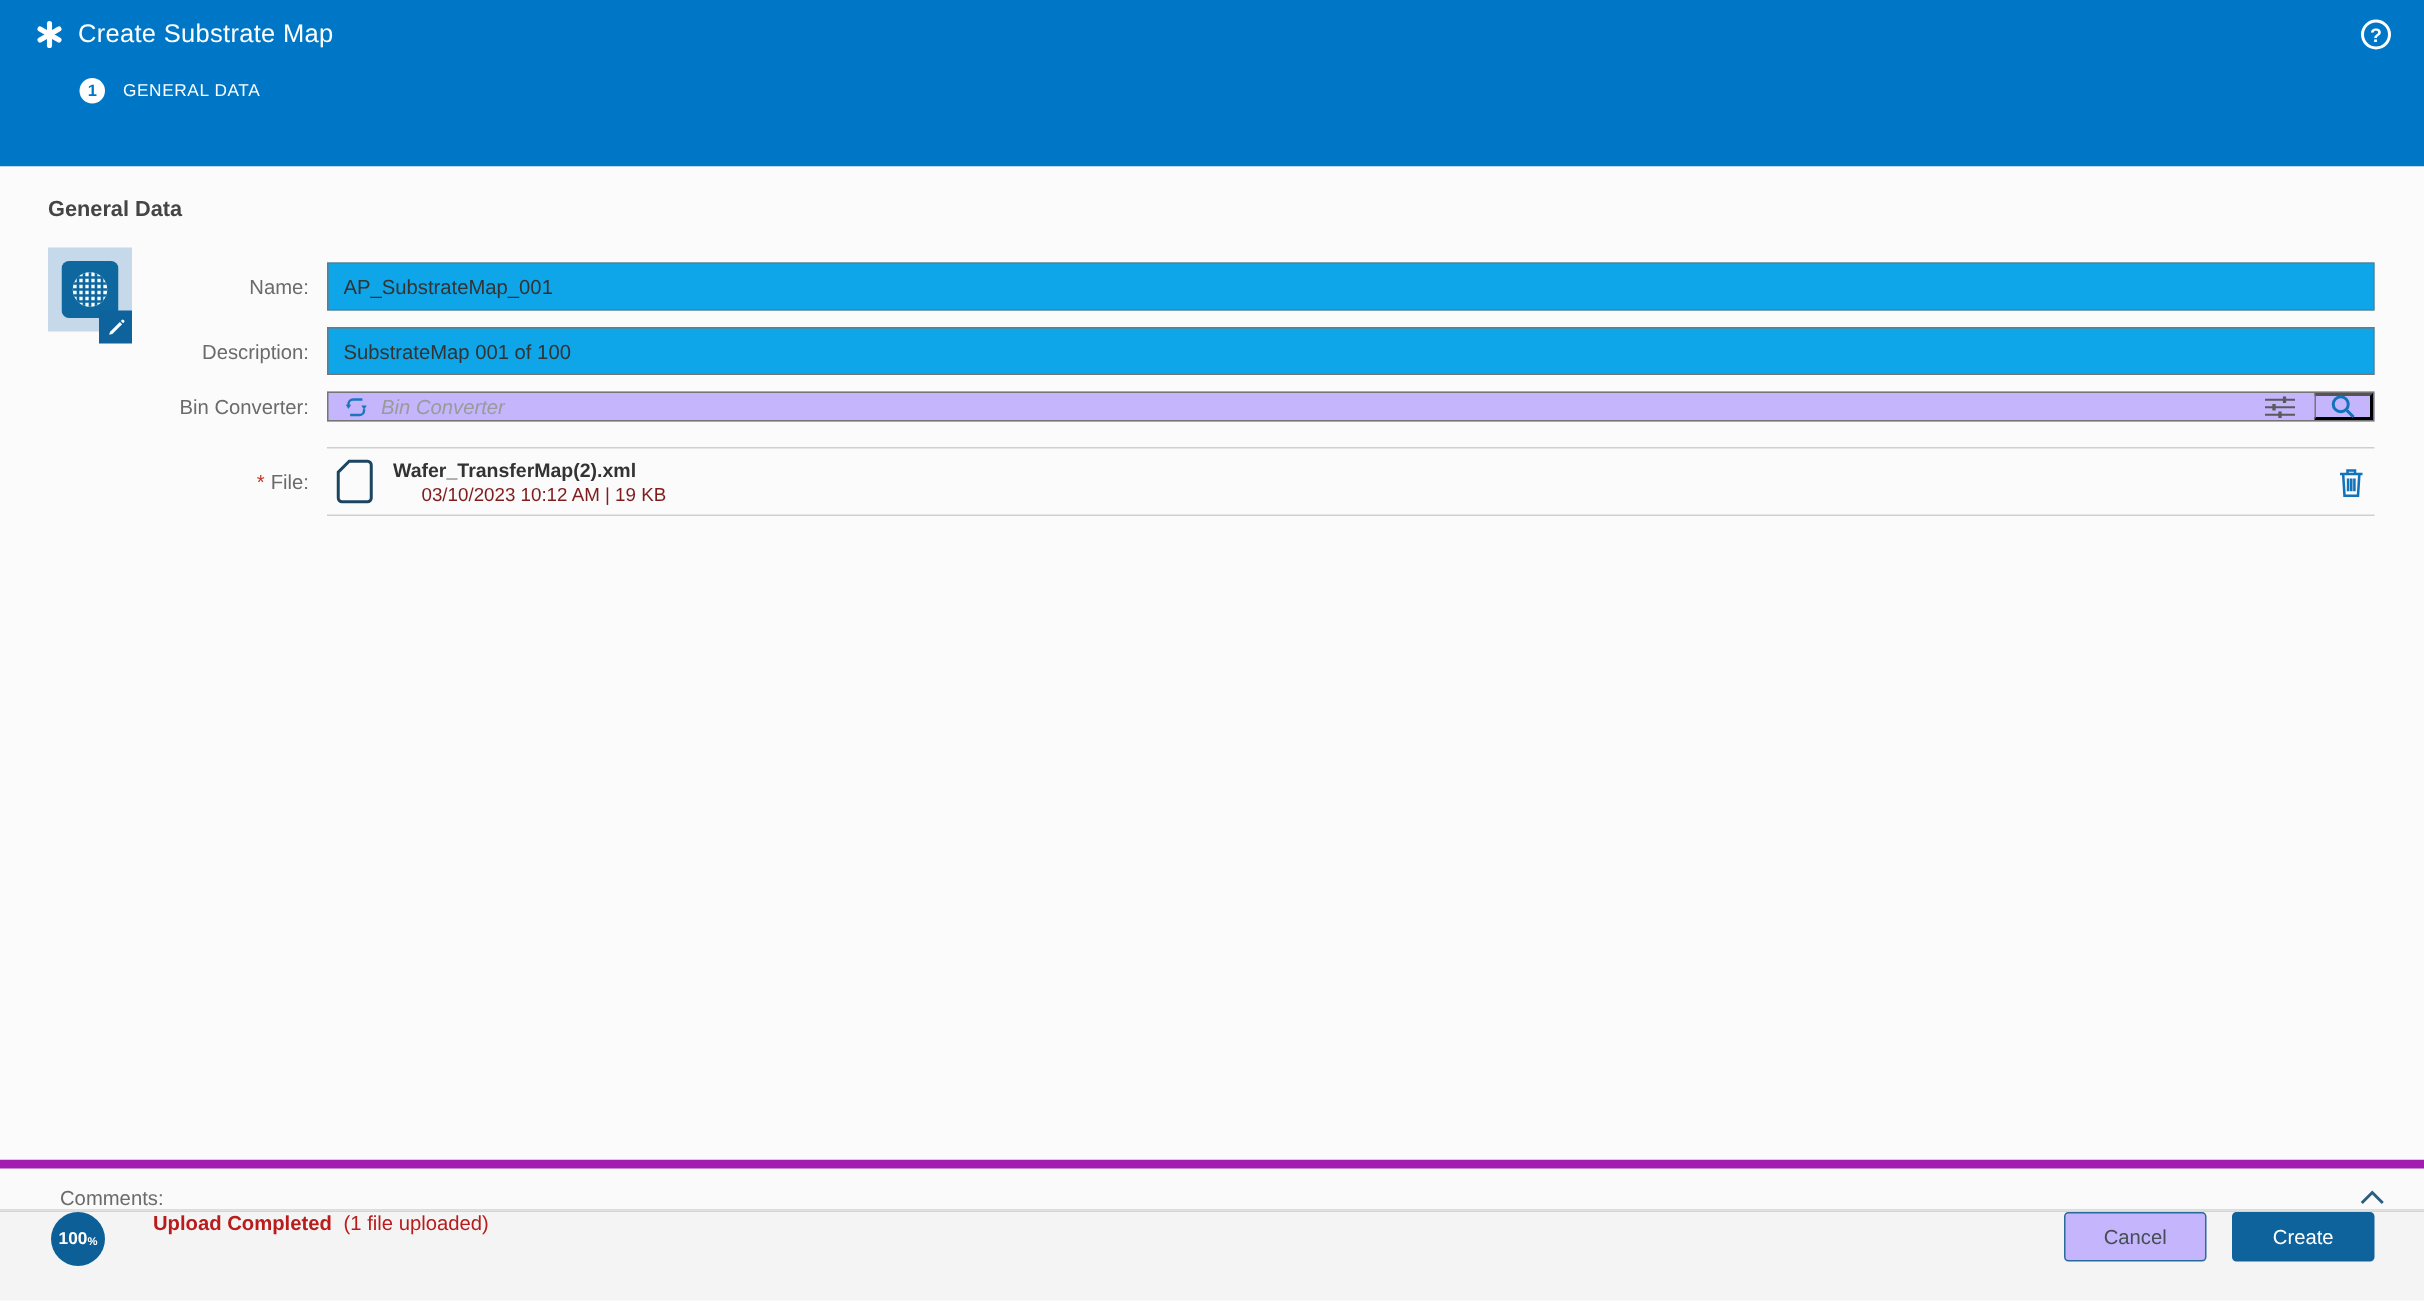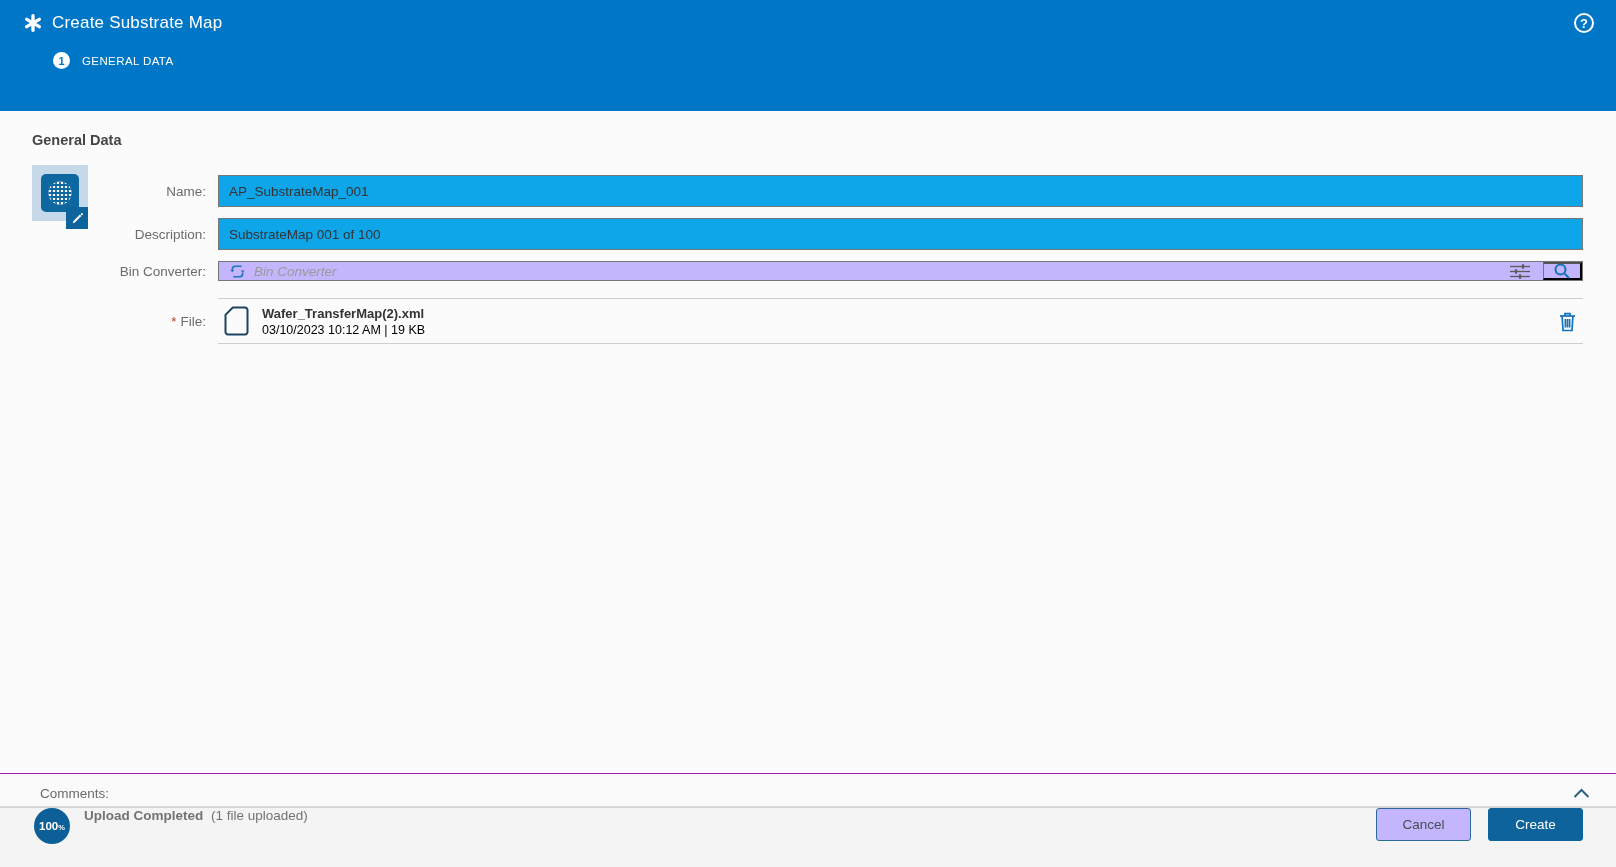--- a/index.html
+++ b/index.html
@@ -54,41 +54,41 @@
   .search-btn { width: 39px; height: 100%; border-left: 1px solid #767676; display: flex;
                 align-items: center; justify-content: center; cursor: pointer; background: transparent; }
 
   .file-block { display: flex; margin-top: 17px; margin-bottom: 0; align-items: center; }
   .file-row { flex: 1; display: flex; align-items: center; height: 46px;
               border-top: 1px solid #cfcfcf; border-bottom: 1px solid #cfcfcf; }
   .req { color: #c0392b; margin-right: 4px; }
   .doc-icon { margin: 0 13px 0 6px; display: flex; flex: none; }
   .file-info { display: flex; flex-direction: column; }
   .file-name { font-size: 13px; font-weight: bold; color: #333; line-height: 17px; }
-  .file-meta { font-size: 12.5px; color: #000000; line-height: 16px; }
+  .file-meta { font-size: 12.5px; color: #7f1d1d; line-height: 16px; margin-left: 19px; }
   .trash-btn { margin-left: auto; margin-right: 4px; background: none; border: none;
                cursor: pointer; display: flex; padding: 2px; }
 
   
-  .comments { height: 34px; flex: none; background: #fafafa; border-top: 1px solid #a21caf;
-              border-bottom: 1px solid #dcdcdc; display: flex; align-items: flex-start;
-              padding: 12px 24px 0 40px; }
+  .comments { height: 34px; flex: none; background: #fafafa; border-top: 6px solid #a21caf;
+              border-bottom: 1px solid #dcdcdc; display: flex; align-items: flex-end;
+              padding: 0 24px 0 40px; }
   .comments-label { color: #6b6b6b; font-size: 13.5px; }
   .collapse-btn { margin-left: auto; background: none; border: none; cursor: pointer;
                   display: flex; padding: 2px; }
 
   
   .footer { height: 60px; flex: none; background: #f4f4f4; border-top: 1px solid #d4d4d4;
             display: flex; align-items: flex-start; padding: 0 33px 0 34px; }
   .badge { width: 36px; height: 36px; border-radius: 50%; background: #0d5f97; color: #fff;
            display: flex; align-items: center; justify-content: center; font-weight: bold;
            flex: none; }
   .badge .v { font-size: 11.5px; }
   .badge .u { font-size: 7.5px; margin-top: 2px; }
-  .status { margin-left: 14px; font-size: 13.5px; color: #737373; }
+  .status { margin-left: 32px; font-size: 13.5px; color: #b91c1c; }
   .status .b { font-weight: bold; }
   .status .d { margin-left: 4px; font-weight: normal; }
   .btn { height: 33px; width: 95px; border-radius: 3px; font: 13.5px "Liberation Sans", sans-serif;
          cursor: pointer; }
   .btn-cancel { margin-left: auto; background: #c4b5fd; border: 1px solid #2a6b9c; color: #454f54; }
   .btn-create { margin-left: 17px; background: #0e639c; border: 1px solid #0e639c; color: #fff; }
 </style>
 </head>
 <body>
 

